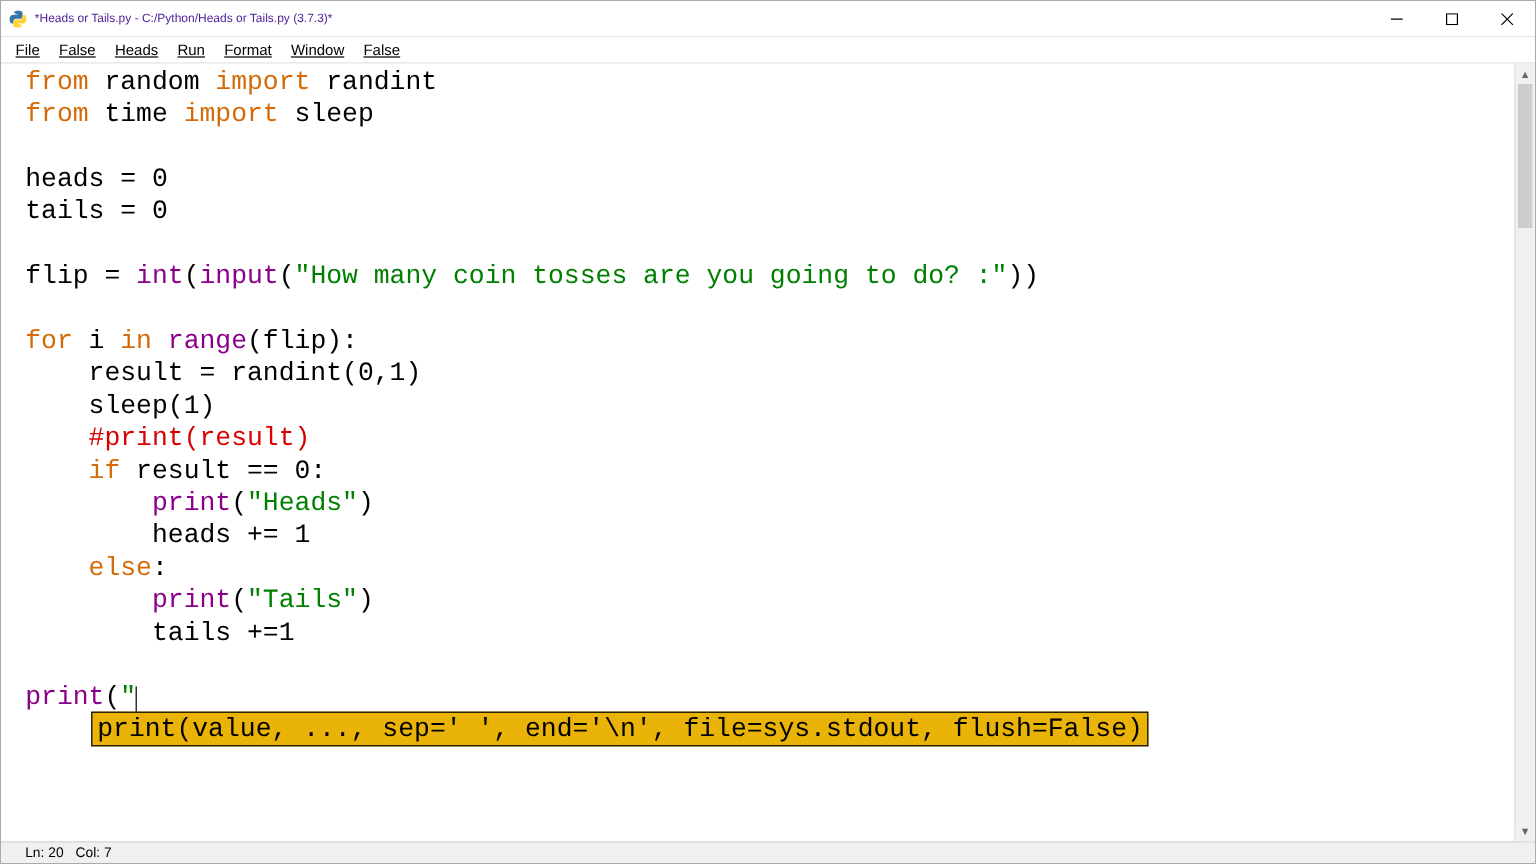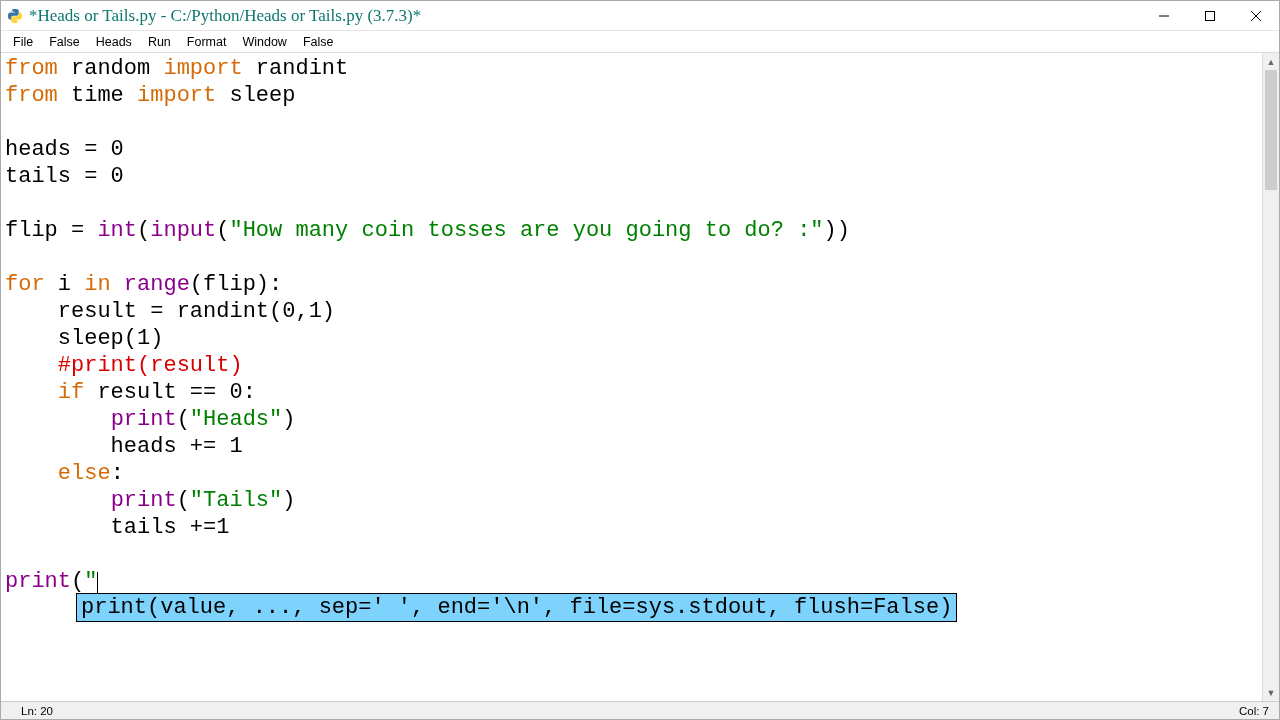--- a/index.html
+++ b/index.html
@@ -1,36 +1,36 @@
 <!DOCTYPE html>
 <html><head>
 <meta charset="utf-8">
 <style>
   * { margin: 0; padding: 0; box-sizing: border-box; }
   html, body { width: 1280px; height: 720px; overflow: hidden; font-family: "Segoe UI", Tahoma, sans-serif; background: #fff; }
   .window { width: 100%; height: 100%; display: flex; flex-direction: column; border: 1px solid #aaa; }
   .titlebar { height: 30px; background: #fff; display: flex; align-items: center; padding: 0 0 0 6px; border-bottom: 1px solid #e5e5e5; }
   .titlebar .icon-box { width: 16px; height: 16px; margin-right: 6px; display:flex; align-items:center; justify-content:center; }
-  .titlebar .title { font-size: 17px; color: #0f766e; flex: 1; white-space: nowrap; font-family: Liberation Serif, serif; }
+  .titlebar .title { font-size: 10px; color: #4c1d95; flex: 1; white-space: nowrap; }
   .winbtns { display: flex; height: 100%; }
   .winbtn { width: 46px; height: 100%; display: flex; align-items: center; justify-content: center; color: #000; }
   .menubar { height: 22px; background: #fff; display: flex; align-items: center; padding: 0 4px; font-size: 12.5px; border-bottom: 1px solid #ddd; }
-  .menuitem { padding: 2px 8px; cursor: default; }
+  .menuitem { padding: 2px 8px; cursor: default; text-decoration: underline; }
   .editor-wrap { flex: 1; display: flex; position: relative; background: #fff; }
-  .editor { flex: 1; position: relative; font-family: "Courier New", monospace; font-size: 22px; line-height: 27px; padding: 2px 4px; white-space: pre; color: #000; overflow: hidden; }
+  .editor { flex: 1; position: relative; font-family: "Courier New", monospace; font-size: 22px; line-height: 27px; padding: 2px 20px; white-space: pre; color: #000; overflow: hidden; }
   .kw-orange { color: #d46b08; }
   .kw-purple { color: #8b008b; }
   .str-green { color: #008000; }
   .comment-red { color: #d80000; }
   .caret { display: inline-block; width: 0; border-left: 1px solid #000; height: 22px; vertical-align: text-bottom; animation: none; }
-  .calltip { position: absolute; background: #7dd3fc; border: 1px solid #000; font-family: "Courier New", monospace; font-size: 22px; padding: 0 4px; white-space: pre; }
+  .calltip { position: absolute; background: #eab308; border: 1px solid #000; font-family: "Courier New", monospace; font-size: 22px; padding: 0 4px; white-space: pre; }
   .scrollbar { width: 17px; background: #f0f0f0; border-left: 1px solid #ddd; position: relative; }
   .scrollbtn { height: 17px; background: #f0f0f0; display:flex; align-items:center; justify-content:center; color:#666; font-size:9px; }
   .scrollthumb { position: absolute; left: 2px; right: 2px; background: #cdcdcd; border-radius: 0; }
-  .statusbar { height: 18px; background: #f0f0f0; border-top: 1px solid #ccc; display: flex; justify-content: space-between; align-items: center; padding: 0 10px; font-size: 11.5px; color: #000; }
+  .statusbar { height: 18px; background: #f0f0f0; border-top: 1px solid #ccc; display: flex; justify-content: flex-start; align-items: center; padding: 0 10px; font-size: 11.5px; color: #000; }
   .statusbar span { margin-left: 10px; }
   .python-icon svg { width: 16px; height: 16px; }
 </style>
 </head>
 <body>
 
 <div class="window">
 
   <div class="titlebar">
     <div class="icon-box python-icon">

